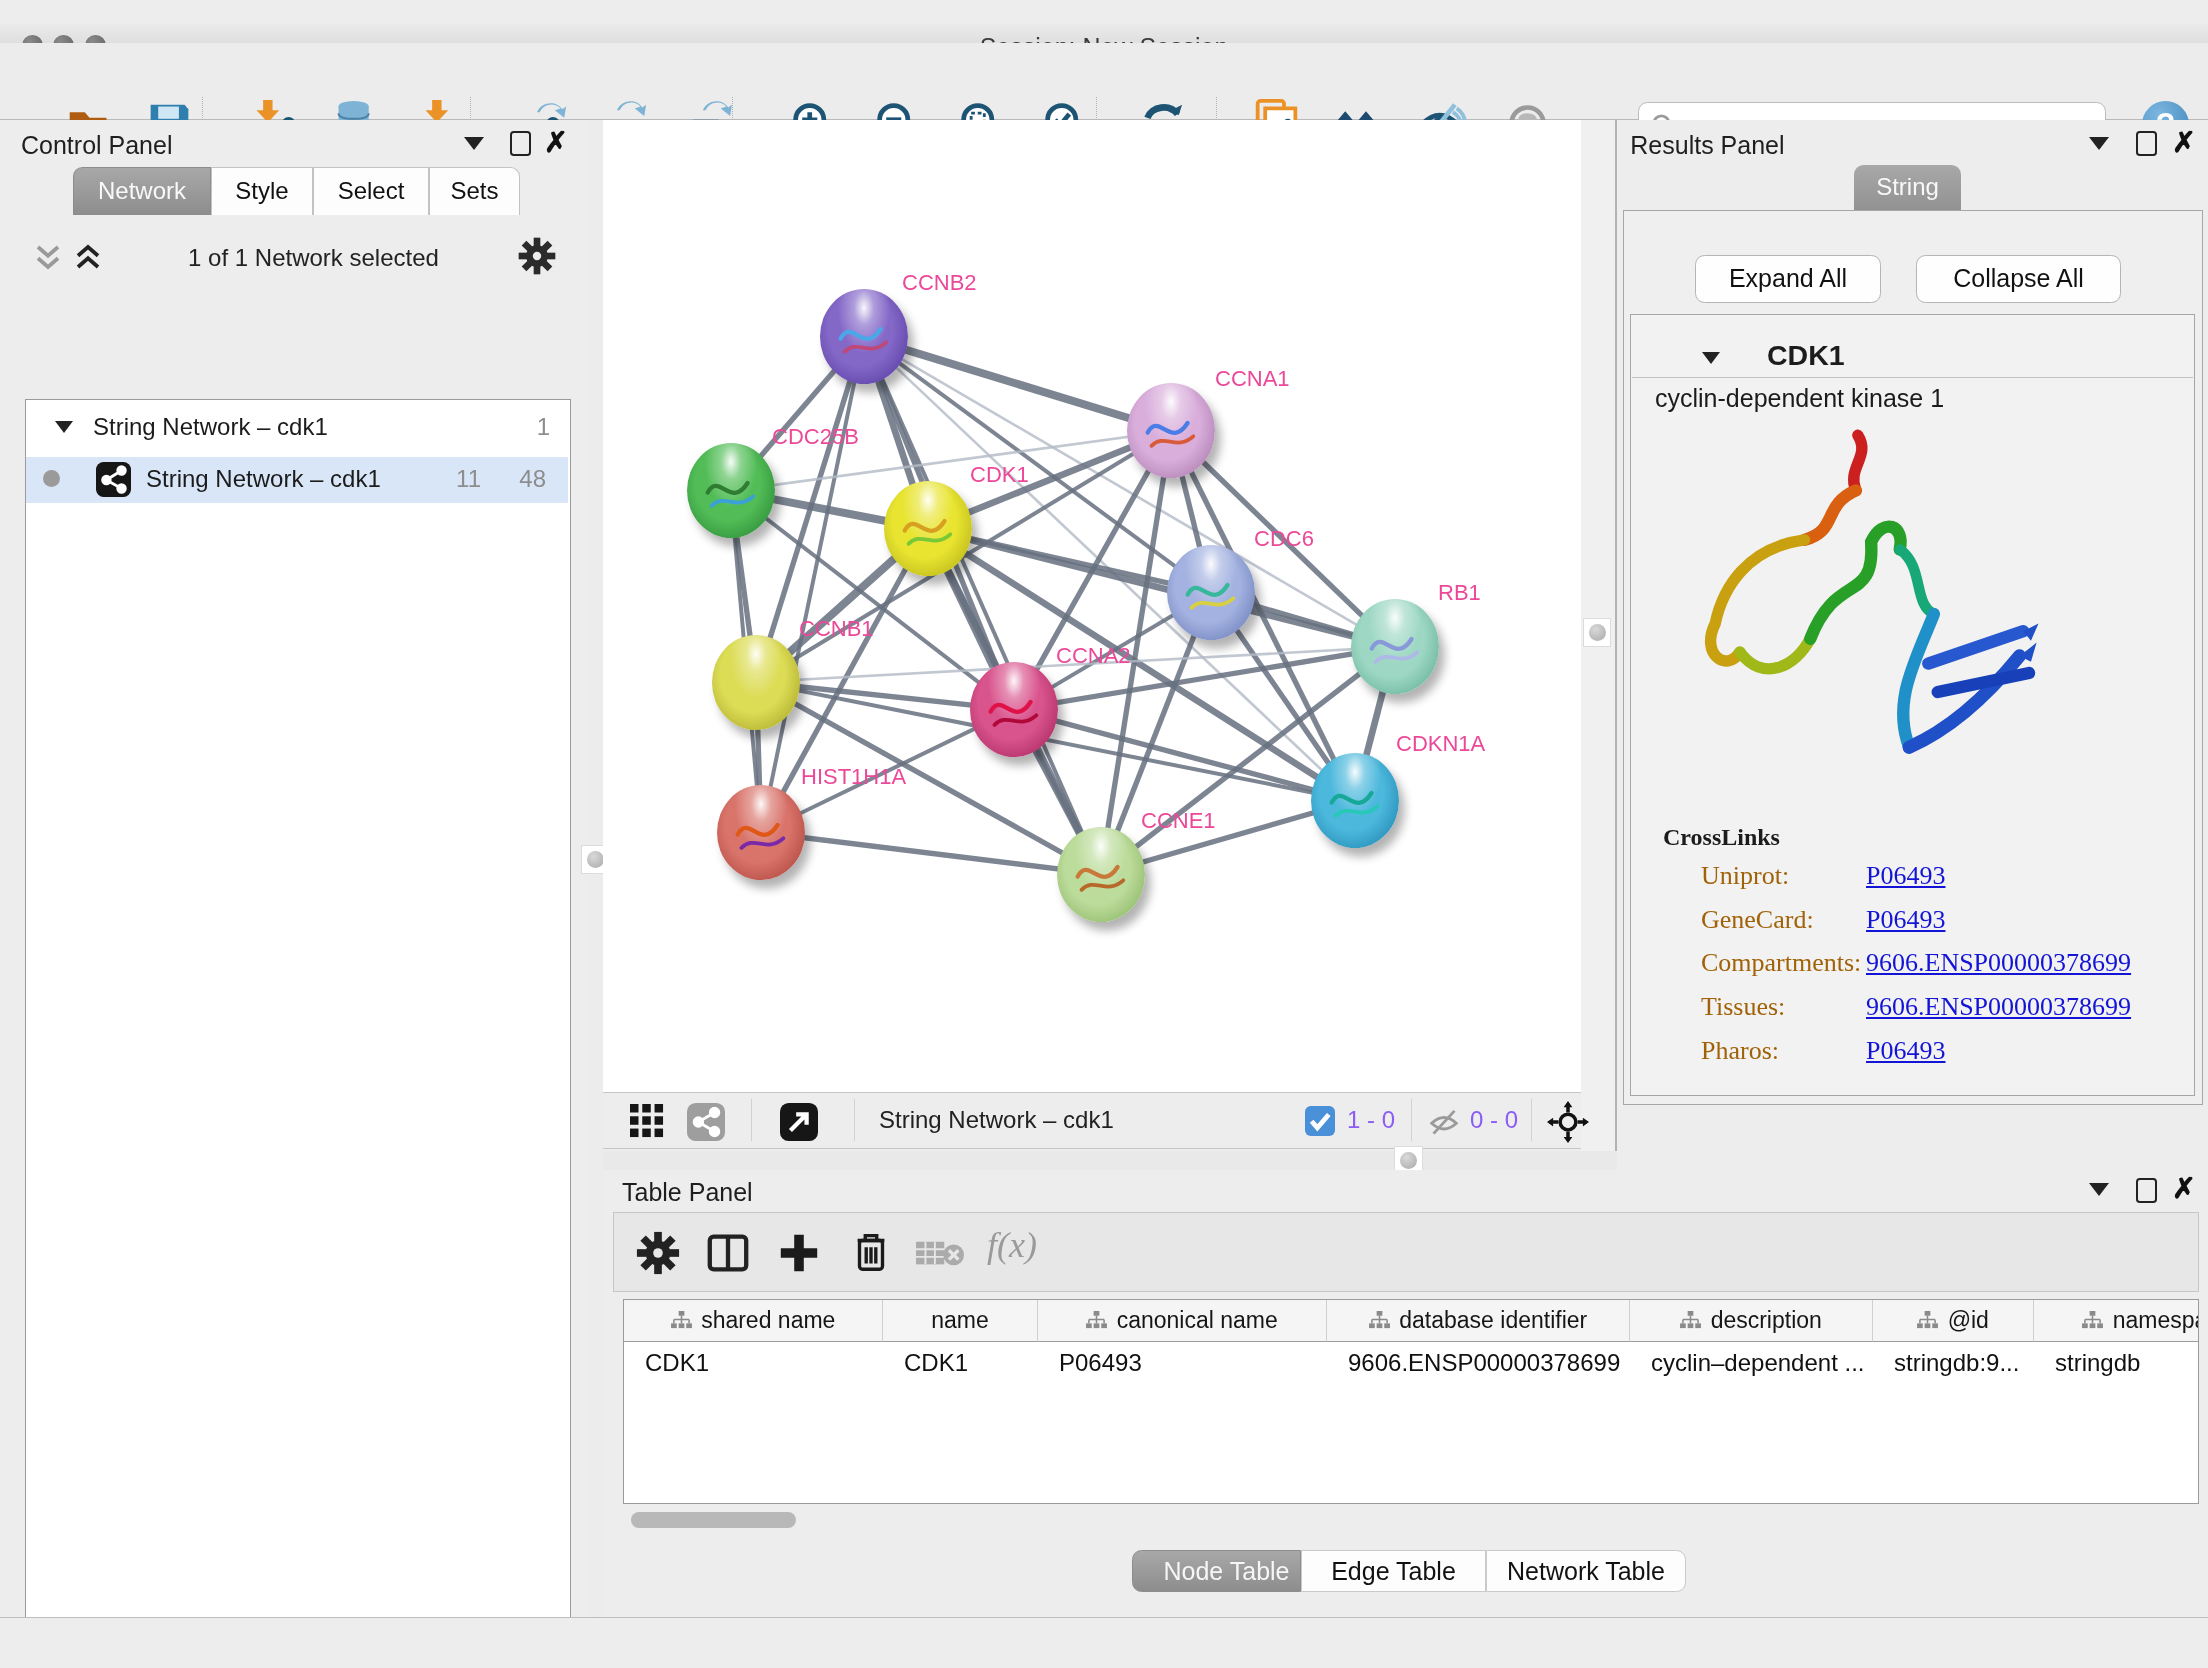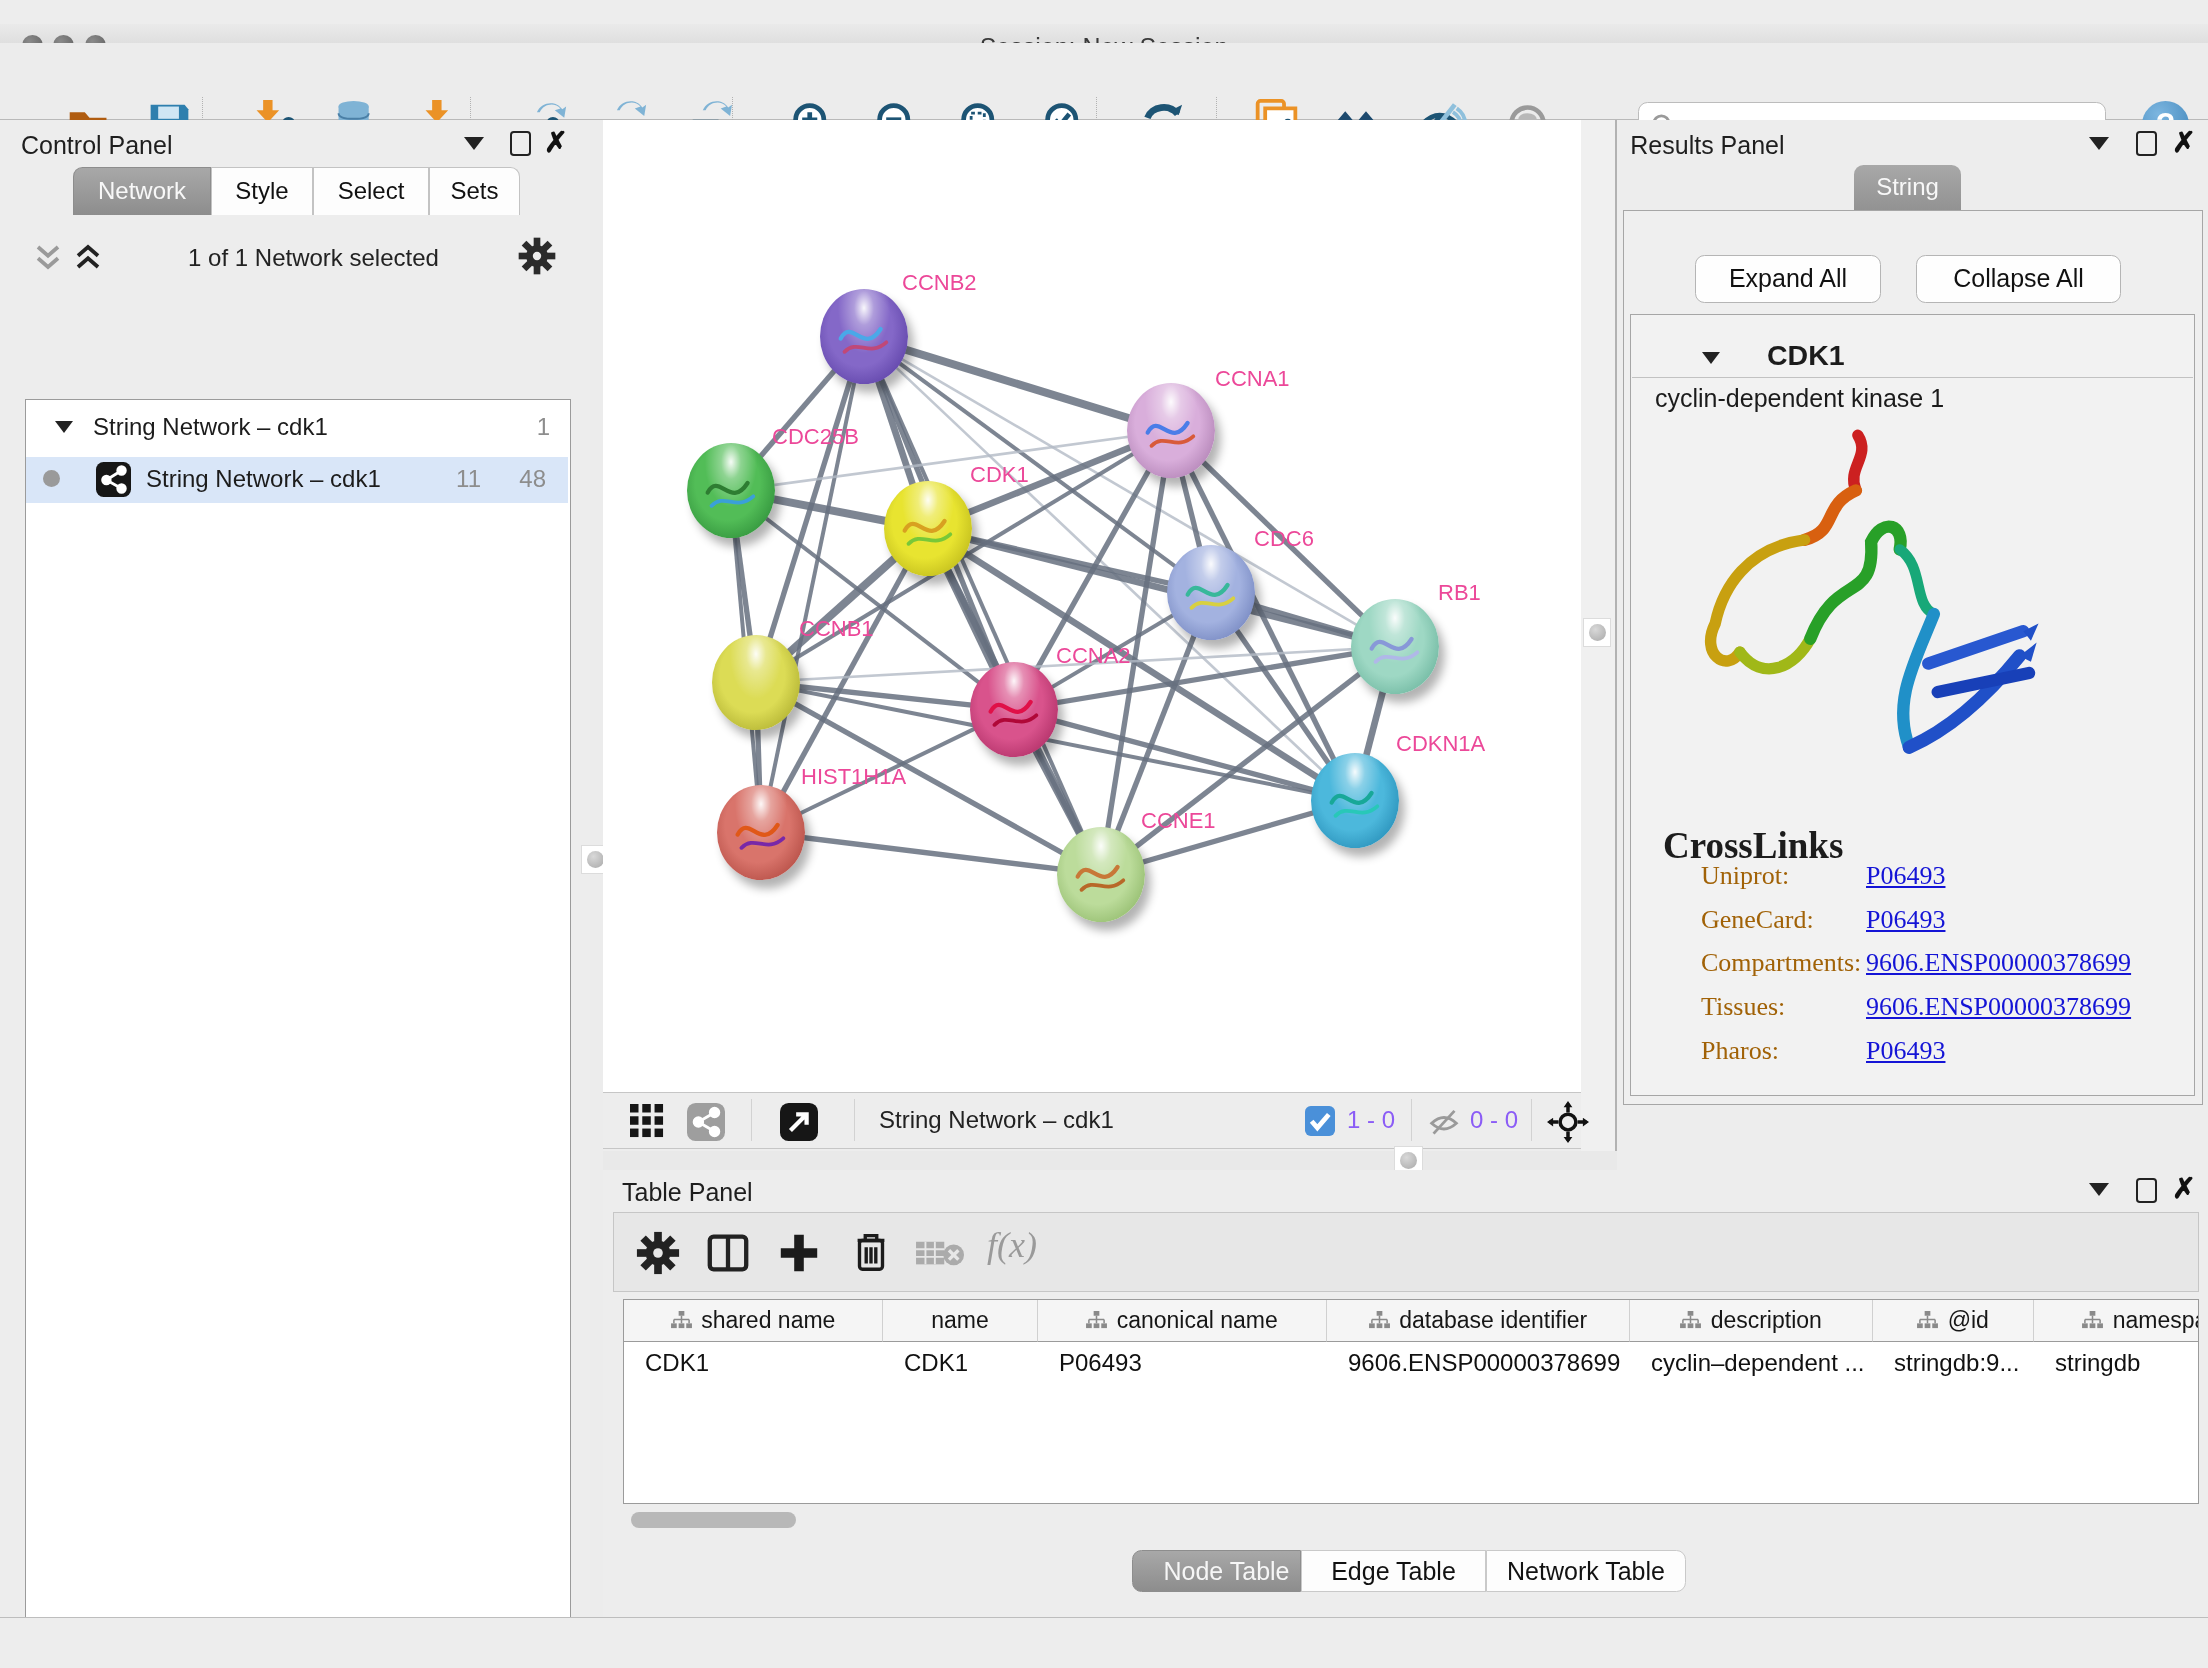--- a/index.html
+++ b/index.html
@@ -86,21 +86,21 @@
     background:linear-gradient(#a8a8a8,#8d8d8d); border-radius:9.5px;
     color:#f8f8f8; font-size:24px; text-align:center; line-height:44px; }
   #results-card { left:1623px; top:210px; width:580px; height:895px;
     background:#efefef; border:1.9px solid #a6a6a6; }
   .rbtn { height:48px; background:#fefefe; border:1.9px solid #b5b5b5; border-radius:9.5px;
     font-size:25px; text-align:center; line-height:44px; color:#111; }
   #cdk1-card { left:1630px; top:314px; width:565px; height:782px;
     background:#f2f2f2; border:1.9px solid #a6a6a6; }
   #cdk1-title { font-size:28.5px; font-weight:bold; }
   #cdk1-desc { font-size:25px; color:#1b1b1b; }
-  #xl-heading { font-family:"Liberation Serif", serif; font-size:37px; font-weight:bold; }
+  #xl-heading { font-family:"Liberation Serif", serif; font-size:24px; font-weight:bold; }
   .xl-row { position:absolute; left:1689px; width:495px; height:38px; }
   .xl-label { position:absolute; left:12px; font-family:"Liberation Serif", serif;
     font-size:26px; color:#a16207; }
   .xl-link { position:absolute; left:177px; font-family:"Liberation Serif", serif;
     font-size:26px; color:#1414d6; text-decoration:underline; }
 
   
   #table-panel { left:603px; top:1170px; width:1605px; height:447px; background:#ededed; }
   #tp-toolbar { left:613px; top:1212px; width:1586px; height:80px; background:#e7e7e7;
     border:1.9px solid #c6c6c6; }

